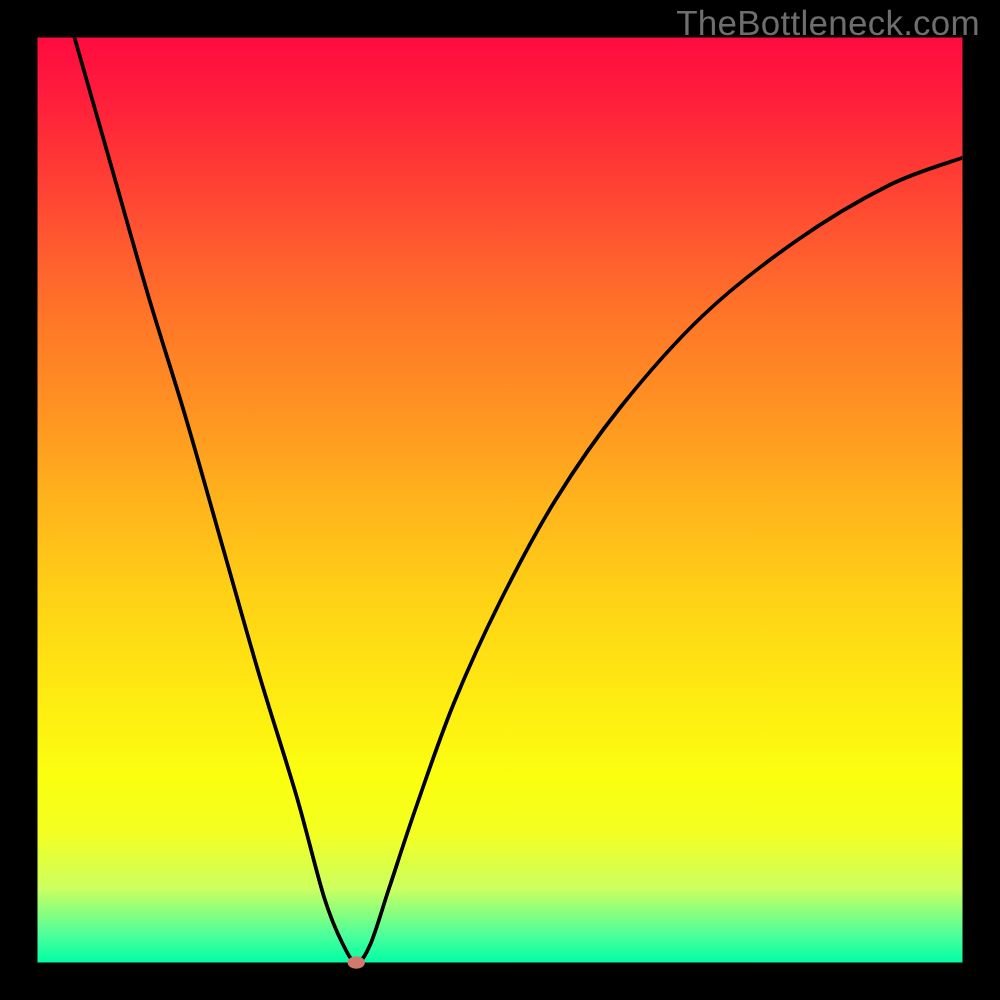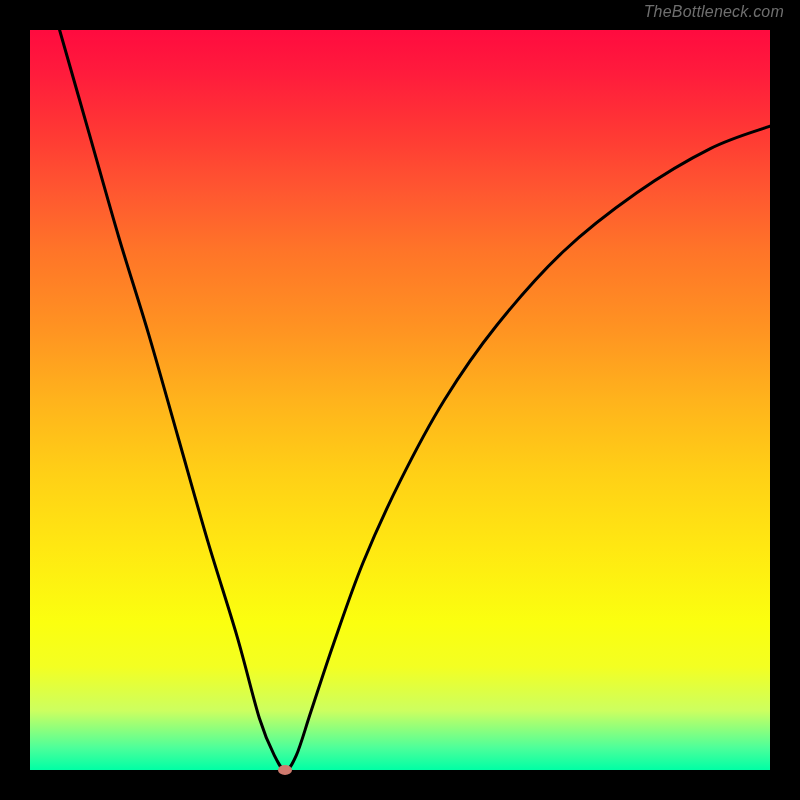--- a/index.html
+++ b/index.html
@@ -31,25 +31,24 @@
       #ccff60 92%,
       #4dff9a 97%,
       #00ffa5 100%
     );
   }
   .watermark {
     position: absolute;
     top: 3px;
     right: 16px;
     font-family: Arial, Helvetica, sans-serif;
-    font-size: 16px;
+    font-size: 28px;
     font-weight: 500;
     color: #6e6e6e;
     letter-spacing: 0.2px;
-    font-style: italic;
   }
   svg.curve {
     position: absolute;
     left: 0;
     top: 0;
     width: 740px;
     height: 740px;
   }
   .dot {
     position: absolute;

